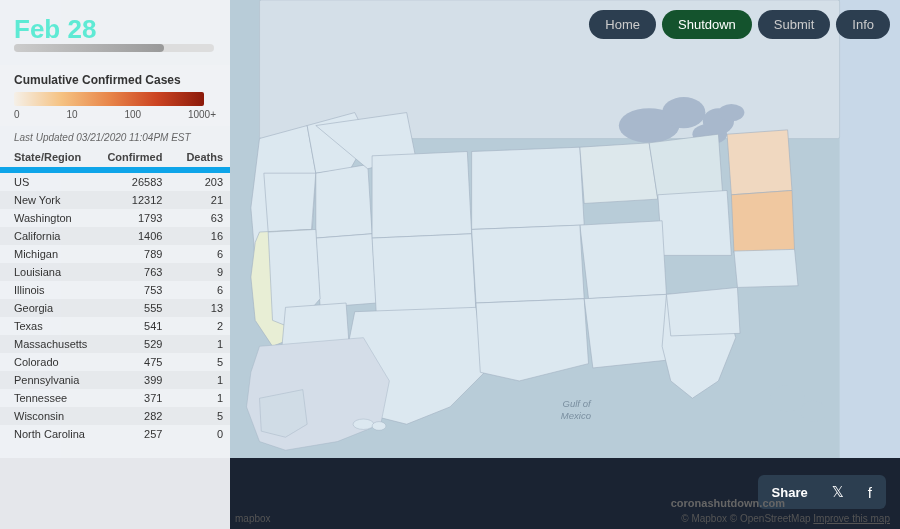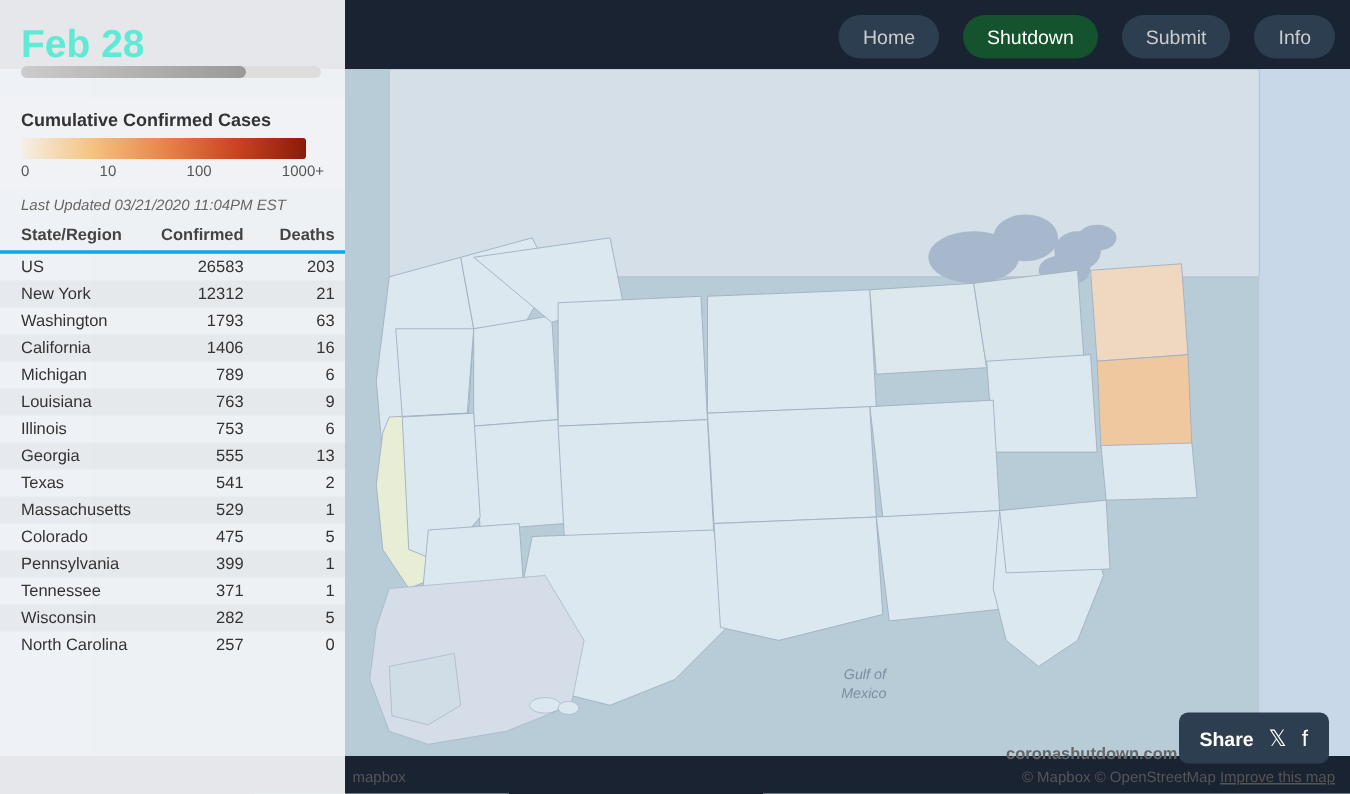--- a/index.html
+++ b/index.html
@@ -13,36 +13,35 @@
     }
 
     
     #map-container {
       position: absolute;
       top: 0; left: 0;
       width: 900px;
       height: 458px;
       background: #c8d8e8;
       overflow: hidden;
-      margin-top: 46px;
     }
 
     
     #map-svg {
       width: 100%;
       height: 100%;
     }
 
     
     #top-nav {
       position: absolute;
       top: 10px;
       right: 10px;
       display: flex;
-      gap: 16px;
+      gap: 6px;
       z-index: 10;
     }
 
     .nav-btn {
       background: #2c3e50;
       color: #ccc;
       border: none;
       border-radius: 20px;
       padding: 7px 16px;
       font-size: 13px;
@@ -141,21 +140,21 @@
       width: 100%;
       border-collapse: collapse;
     }
 
     #data-table thead th {
       font-size: 11px;
       font-weight: 700;
       color: #444;
       padding: 4px 6px 4px 14px;
       text-align: left;
-      border-bottom: 2px solid #0ea5e9;
+      border-bottom: 6px solid #0ea5e9;
     }
 
     #data-table thead th:not(:first-child) {
       text-align: center;
       padding-right: 10px;
     }
 
     #data-table tbody td {
       font-size: 11px;
       color: #333;
@@ -179,21 +178,21 @@
     #share-bar {
       position: absolute;
       bottom: 20px;
       right: 14px;
       z-index: 10;
       display: flex;
       align-items: center;
       background: #2c3e50;
       border-radius: 6px;
       padding: 8px 14px;
-      gap: 10px;
+      gap: 24px;
     }
 
     #share-label {
       color: #fff;
       font-size: 13px;
       font-weight: 600;
     }
 
     .share-icon {
       color: #fff;

